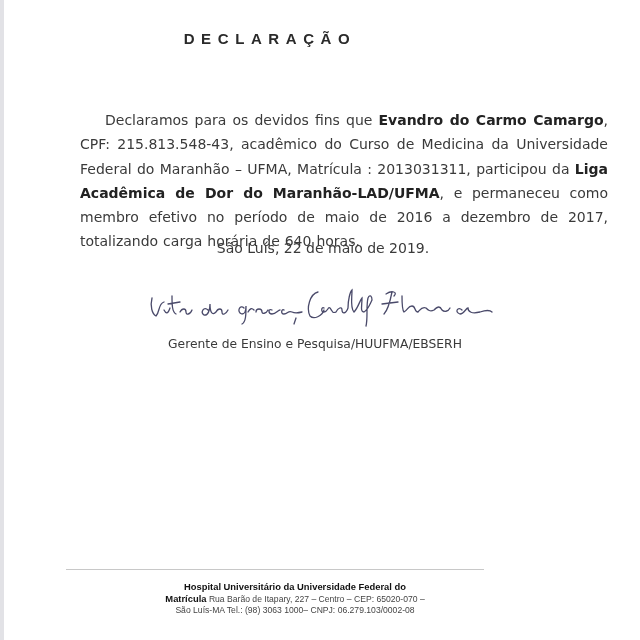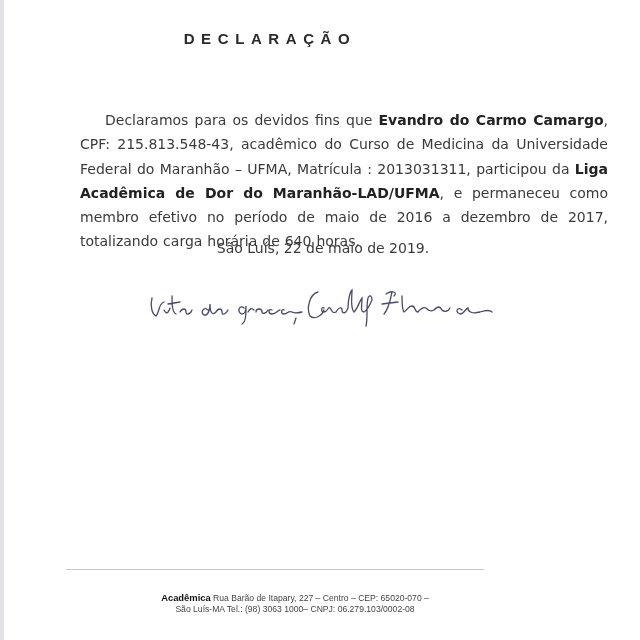--- a/index.html
+++ b/index.html
@@ -66,17 +66,18 @@
       <path d="M98,26 C94,22 90,30 96,32 C100,32 100,26 100,24 C100,32 100,40 96,42 M102,30 C104,26 106,26 108,28 M110,30 C110,26 116,26 116,30 C116,32 120,32 122,28 M126,28 C122,26 122,32 126,32 C130,32 132,28 134,28 M138,28 C136,26 134,32 138,32 C142,32 142,28 146,30 C148,31 152,31 156,30"></path>
       <path d="M150,36 L148,42"></path>
       <path d="M172,10 C164,12 160,26 164,34 C168,38 176,34 178,28 M178,26 C176,24 174,30 178,30 C182,30 182,24 184,26 C186,28 186,32 190,30 C192,26 196,24 196,28 C196,32 200,32 202,26 C202,18 204,10 206,8 C206,16 204,26 208,30 C212,26 214,18 216,16 C216,24 214,30 218,30 C222,28 224,22 226,18 C226,14 224,12 222,16 C220,24 222,36 220,44"></path>
       <path d="M240,12 C246,8 252,10 248,14 M246,10 C244,20 242,28 238,32 M236,22 L252,20 M256,14 C256,22 256,28 258,30 C262,28 262,24 266,24 C270,24 268,30 272,30 C274,28 276,24 280,26 C282,28 284,30 288,28 C292,24 294,24 296,28 C298,30 302,30 304,26"></path>
       <path d="M316,28 C312,24 308,30 314,32 C318,32 320,26 322,26 C322,30 326,32 334,30 C340,28 344,28 346,30"></path>
     </g>
   </svg>
 </div>
 
 <div class="sig-block">
+  <div>Gerente de Ensino e Pesquisa/HUUFMA/EBSERH</div>
 </div>
 
 <div class="footer-line"></div>
 
-<div class="footer"><br><b>Acadêmica</b><span> Rua Barão de Itapary, 227 – Centro – CEP: 65020-070 – São Luís-MA Tel.: (98) 3063 1000– CNPJ: 06.279.103/0002-08</span></div>
+<div class="footer"><b>Hospital Universitário da Universidade Federal do</b><br><b>Matrícula</b><span> Rua Barão de Itapary, 227 – Centro – CEP: 65020-070 – São Luís-MA Tel.: (98) 3063 1000– CNPJ: 06.279.103/0002-08</span></div>
 
 </body></html>

